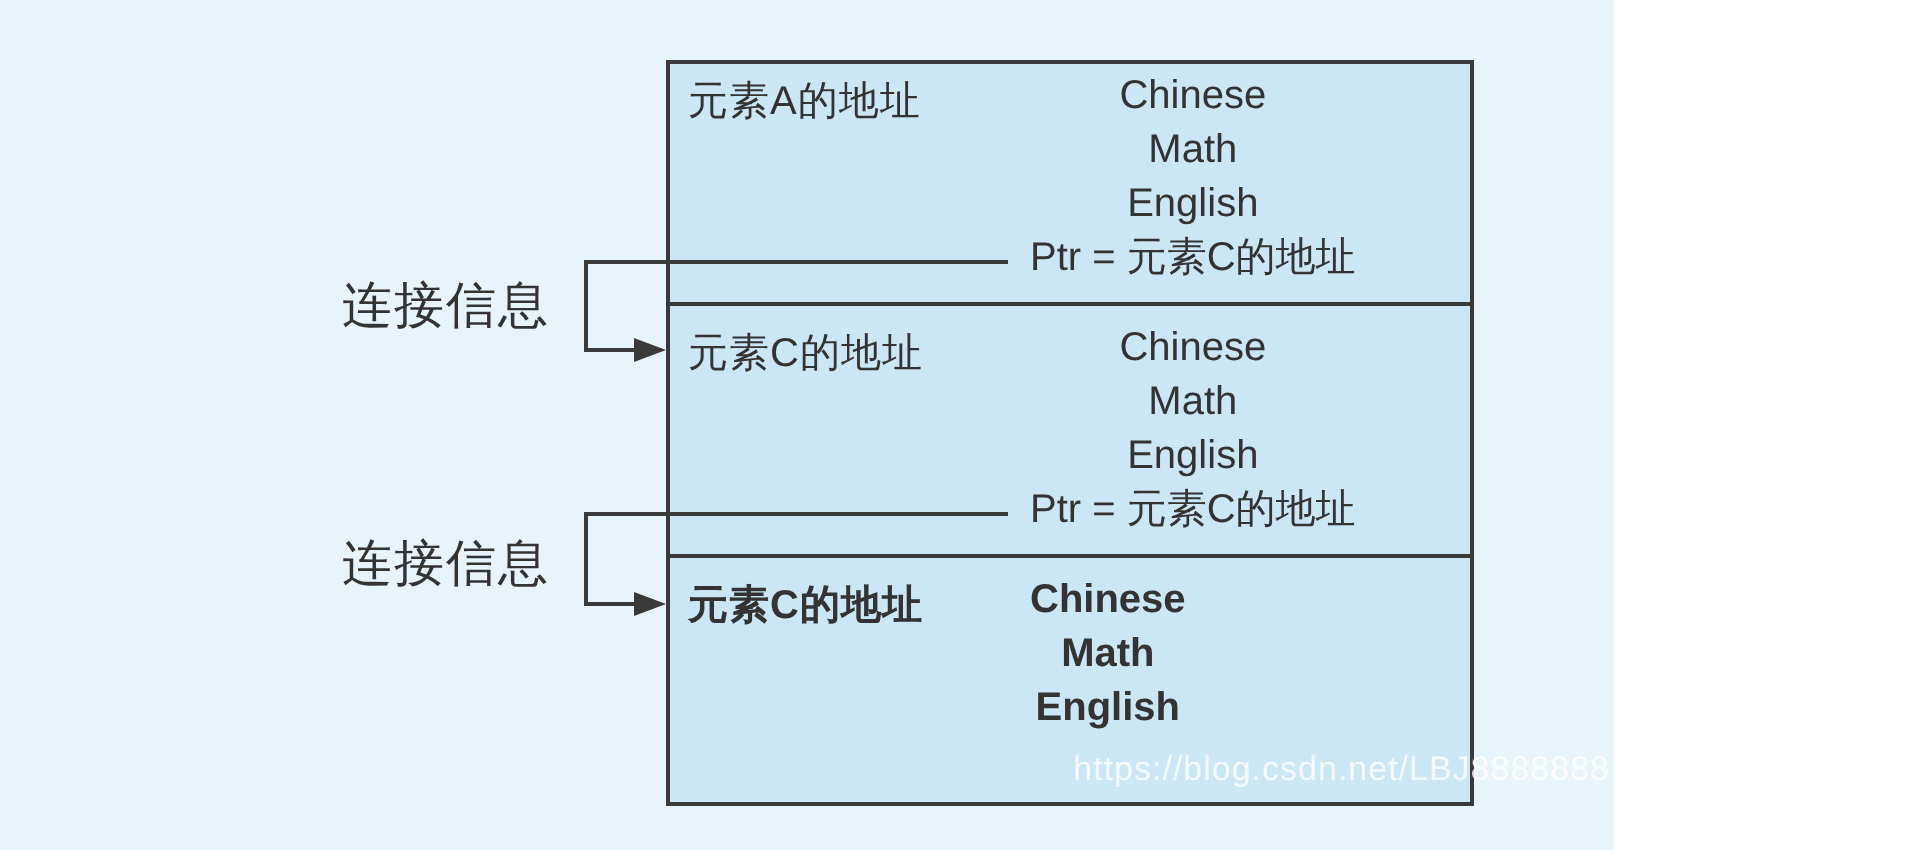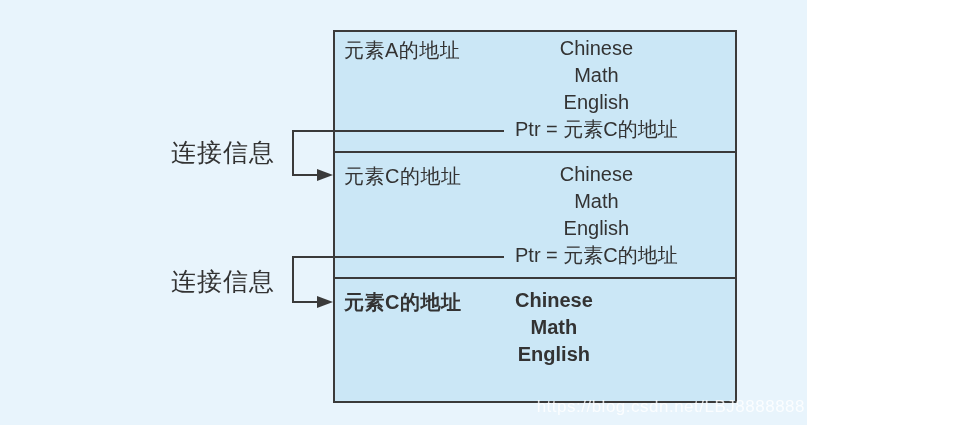--- a/index.html
+++ b/index.html
@@ -62,21 +62,21 @@
   .c2-arrow{left:317px;top:296px;}
   
   .link-label{
     position:absolute;left:171px;
     font-size:25px;letter-spacing:1px;white-space:nowrap;
   }
   .link-label-1{top:136px;}
   .link-label-2{top:265px;}
   
   .watermark{
-    position:absolute;right:2px;top:397px;
+    position:absolute;right:2px;top:375px;
     font-size:17px;letter-spacing:0.5px;
     color:var(--watermark);
     z-index:5;white-space:nowrap;
   }
 </style>
 </head>
 <body>
 
 <div class="stage">
 

